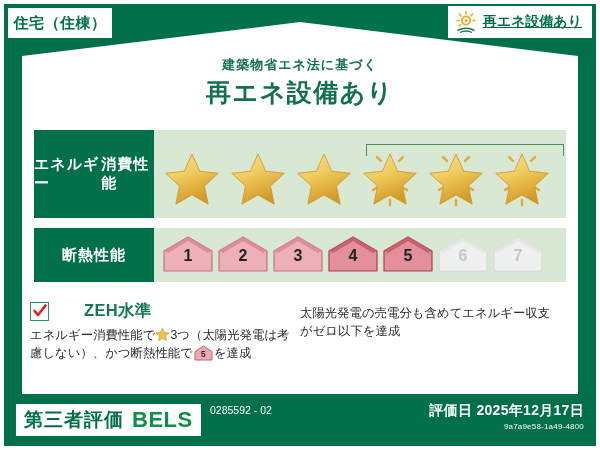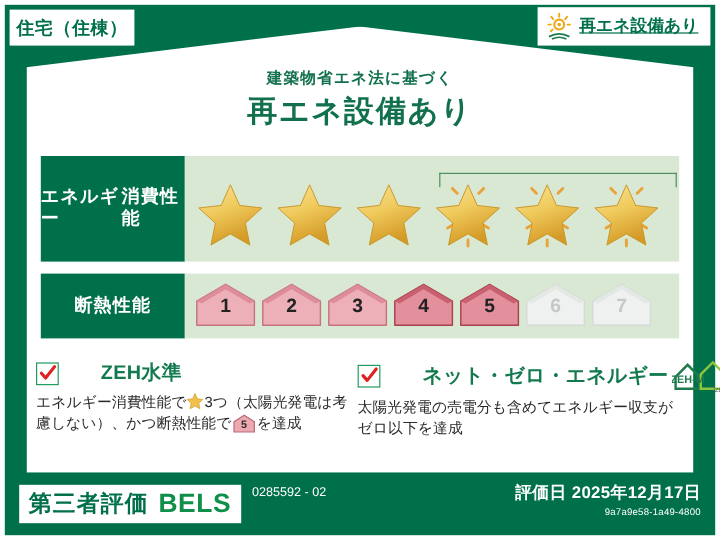--- a/index.html
+++ b/index.html
@@ -356,36 +356,20 @@
       <div class="check-desc">
         <span>エネルギー消費性能で</span><span class="inline-star"><svg viewBox="0 0 24 24">
               <path d="M12 1.6l3.2 6.9 7.3.9-5.4 5.1 1.4 7.4L12 18.2 5.5 21.9l1.4-7.4L1.5 9.4l7.3-.9z" fill="#f0c04a" stroke="#cf9a22" stroke-width="0.9"></path>
             </svg></span><span>3つ（太陽光発電は考慮しない）、かつ断熱性能で</span><span class="inline-badge"><svg viewBox="0 0 19 16">
               <path d="M1 6.5 L9.5 1 L18 6.5 L18 15 L1 15 Z" fill="#eda8b0" stroke="#b96b78" stroke-width="1"></path>
             </svg><b>5</b></span><span>を達成</span>
       </div>
     </div>
 
     <div class="check-col">
-      <div class="check-head">
-        <span class="check-box">
-          <svg viewBox="0 0 16 16">
-              <path d="M2.5 8 L6 12 L13.5 2.5" fill="none" stroke="#e02020" stroke-width="2.6" stroke-linecap="round" stroke-linejoin="round"></path>
-            </svg>
-        </span>
-        <span class="check-title">ネット・ゼロ・エネルギー</span>
-        <span class="zehm-logo">
-          <svg viewBox="0 0 50 26">
-            <path d="M3 14 L13 4 L23 14 L23 24 L3 24 Z" fill="none" stroke="#1d7a4c" stroke-width="2"></path>
-            <path d="M24 12 L34 2 L44 12 L44 24 L24 24 Z" fill="none" stroke="#8cc63f" stroke-width="2"></path>
-            <text x="13" y="19" font-size="9" font-weight="bold" fill="#1d7a4c" text-anchor="middle" font-family="Liberation Sans, sans-serif">ZEH-M</text>
-          </svg>
-          <span class="zehm-cap">[ZEH-M]</span>
-        </span>
-      </div>
       <div class="check-desc">太陽光発電の売電分も含めてエネルギー収支がゼロ以下を達成</div>
     </div>
   </div>
 
   <div class="footer">
     <div class="bels">
       <span class="bels-jp">第三者評価</span>
       <span class="bels-en">BELS</span>
     </div>
     <div class="bels-no">0285592 - 02</div>

